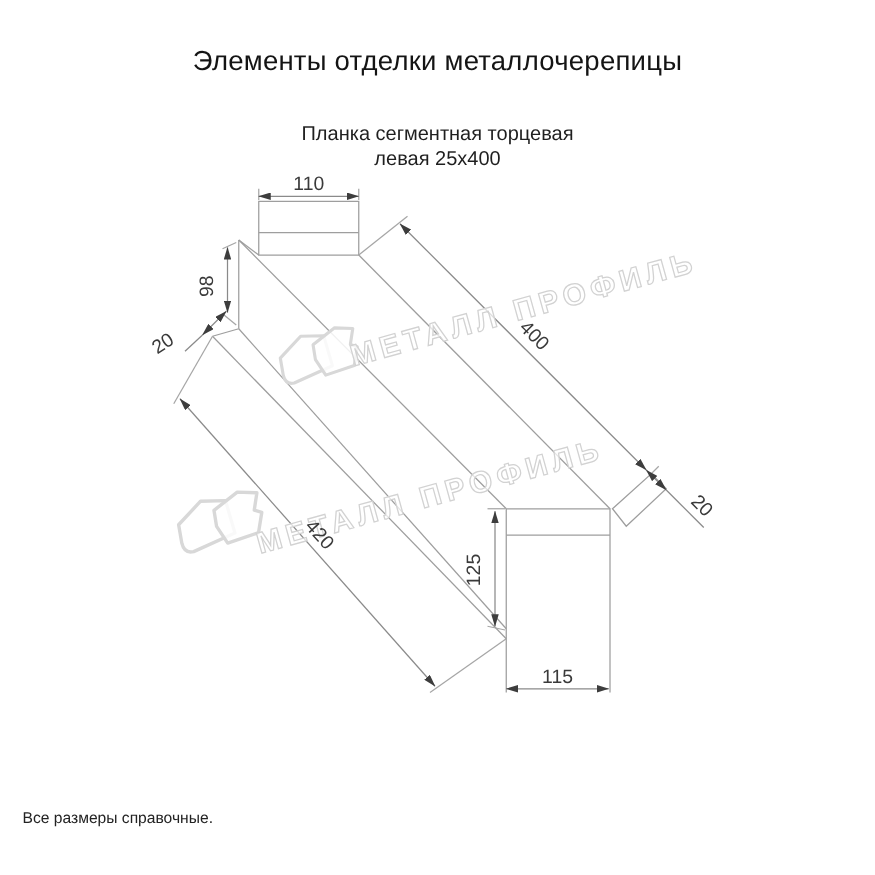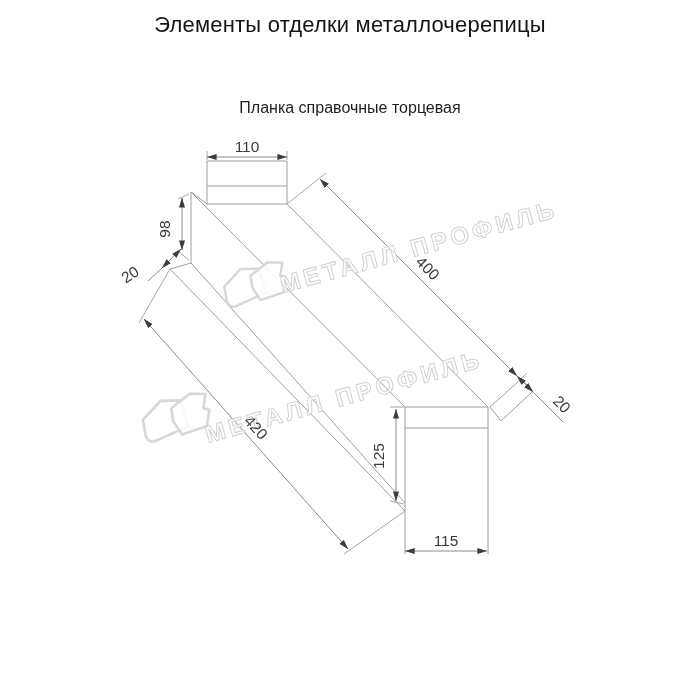--- a/index.html
+++ b/index.html
@@ -1,21 +1,21 @@
 <!DOCTYPE html>
 <html><head>
 <meta charset="utf-8">
 <style>
   html,body{margin:0;padding:0;}
   body{
     width:700px;height:700px;position:relative;background:#ffffff;
     font-family:"Liberation Sans","DejaVu Sans",sans-serif;overflow:hidden;
   }
   .page-title{
-    position:absolute;top:12px;left:0;width:700px;text-align:center;
+    position:absolute;top:36px;left:0;width:700px;text-align:center;
     font-size:22px;color:#141414;letter-spacing:.2px;
   }
   .product-name{
     position:absolute;top:98px;left:0;width:700px;text-align:center;
     font-size:16px;line-height:20px;color:#1f1f1f;
   }
   .drawing{position:absolute;left:0;top:0;}
   .part{stroke:#9e9e9e;stroke-width:1;fill:none;}
   .ext{stroke:#a6a6a6;stroke-width:1;fill:none;}
   .dim{stroke:#8a8a8a;stroke-width:1;fill:none;}
@@ -28,21 +28,22 @@
   .notes{
     position:absolute;left:18px;top:645px;font-size:12.5px;line-height:18px;color:#232323;
   }
 </style>
 </head>
 <body>
 
 <div class="page-title">Элементы отделки металлочерепицы</div>
 
 <div class="product-name">
-  <div>Планка справочные торцевая</div>
+  <div>Планка сегментная торцевая</div>
+  <div>левая 25х400</div>
 </div>
 
 <svg class="drawing" width="700" height="700" viewBox="0 0 700 700" xmlns="http://www.w3.org/2000/svg">
   <defs>
     <marker id="ae" viewBox="0 0 10 6" refX="9.6" refY="3" markerWidth="10" markerHeight="6" orient="auto">
       <path d="M0,0 L10,3 L0,6 Z" fill="#3d3d3d"></path>
     </marker>
     <marker id="as" viewBox="0 0 10 6" refX="9.6" refY="3" markerWidth="10" markerHeight="6" orient="auto-start-reverse">
       <path d="M0,0 L10,3 L0,6 Z" fill="#3d3d3d"></path>
     </marker>
@@ -110,13 +111,14 @@
     <text class="dimtxt" transform="translate(133,279) rotate(-33)" text-anchor="middle">20</text>
     <text class="dimtxt" transform="translate(424,272) rotate(45)" text-anchor="middle">400</text>
     <text class="dimtxt" transform="translate(558,408) rotate(45)" text-anchor="middle">20</text>
     <text class="dimtxt" transform="translate(252,431) rotate(48)" text-anchor="middle">420</text>
     <text class="dimtxt" transform="translate(384,456) rotate(-90)" text-anchor="middle">125</text>
     <text class="dimtxt" x="446" y="546" text-anchor="middle">115</text>
   </g>
 </svg>
 
 <div class="notes">
+  <div>Все размеры справочные.</div>
 </div>
 
 </body></html>

